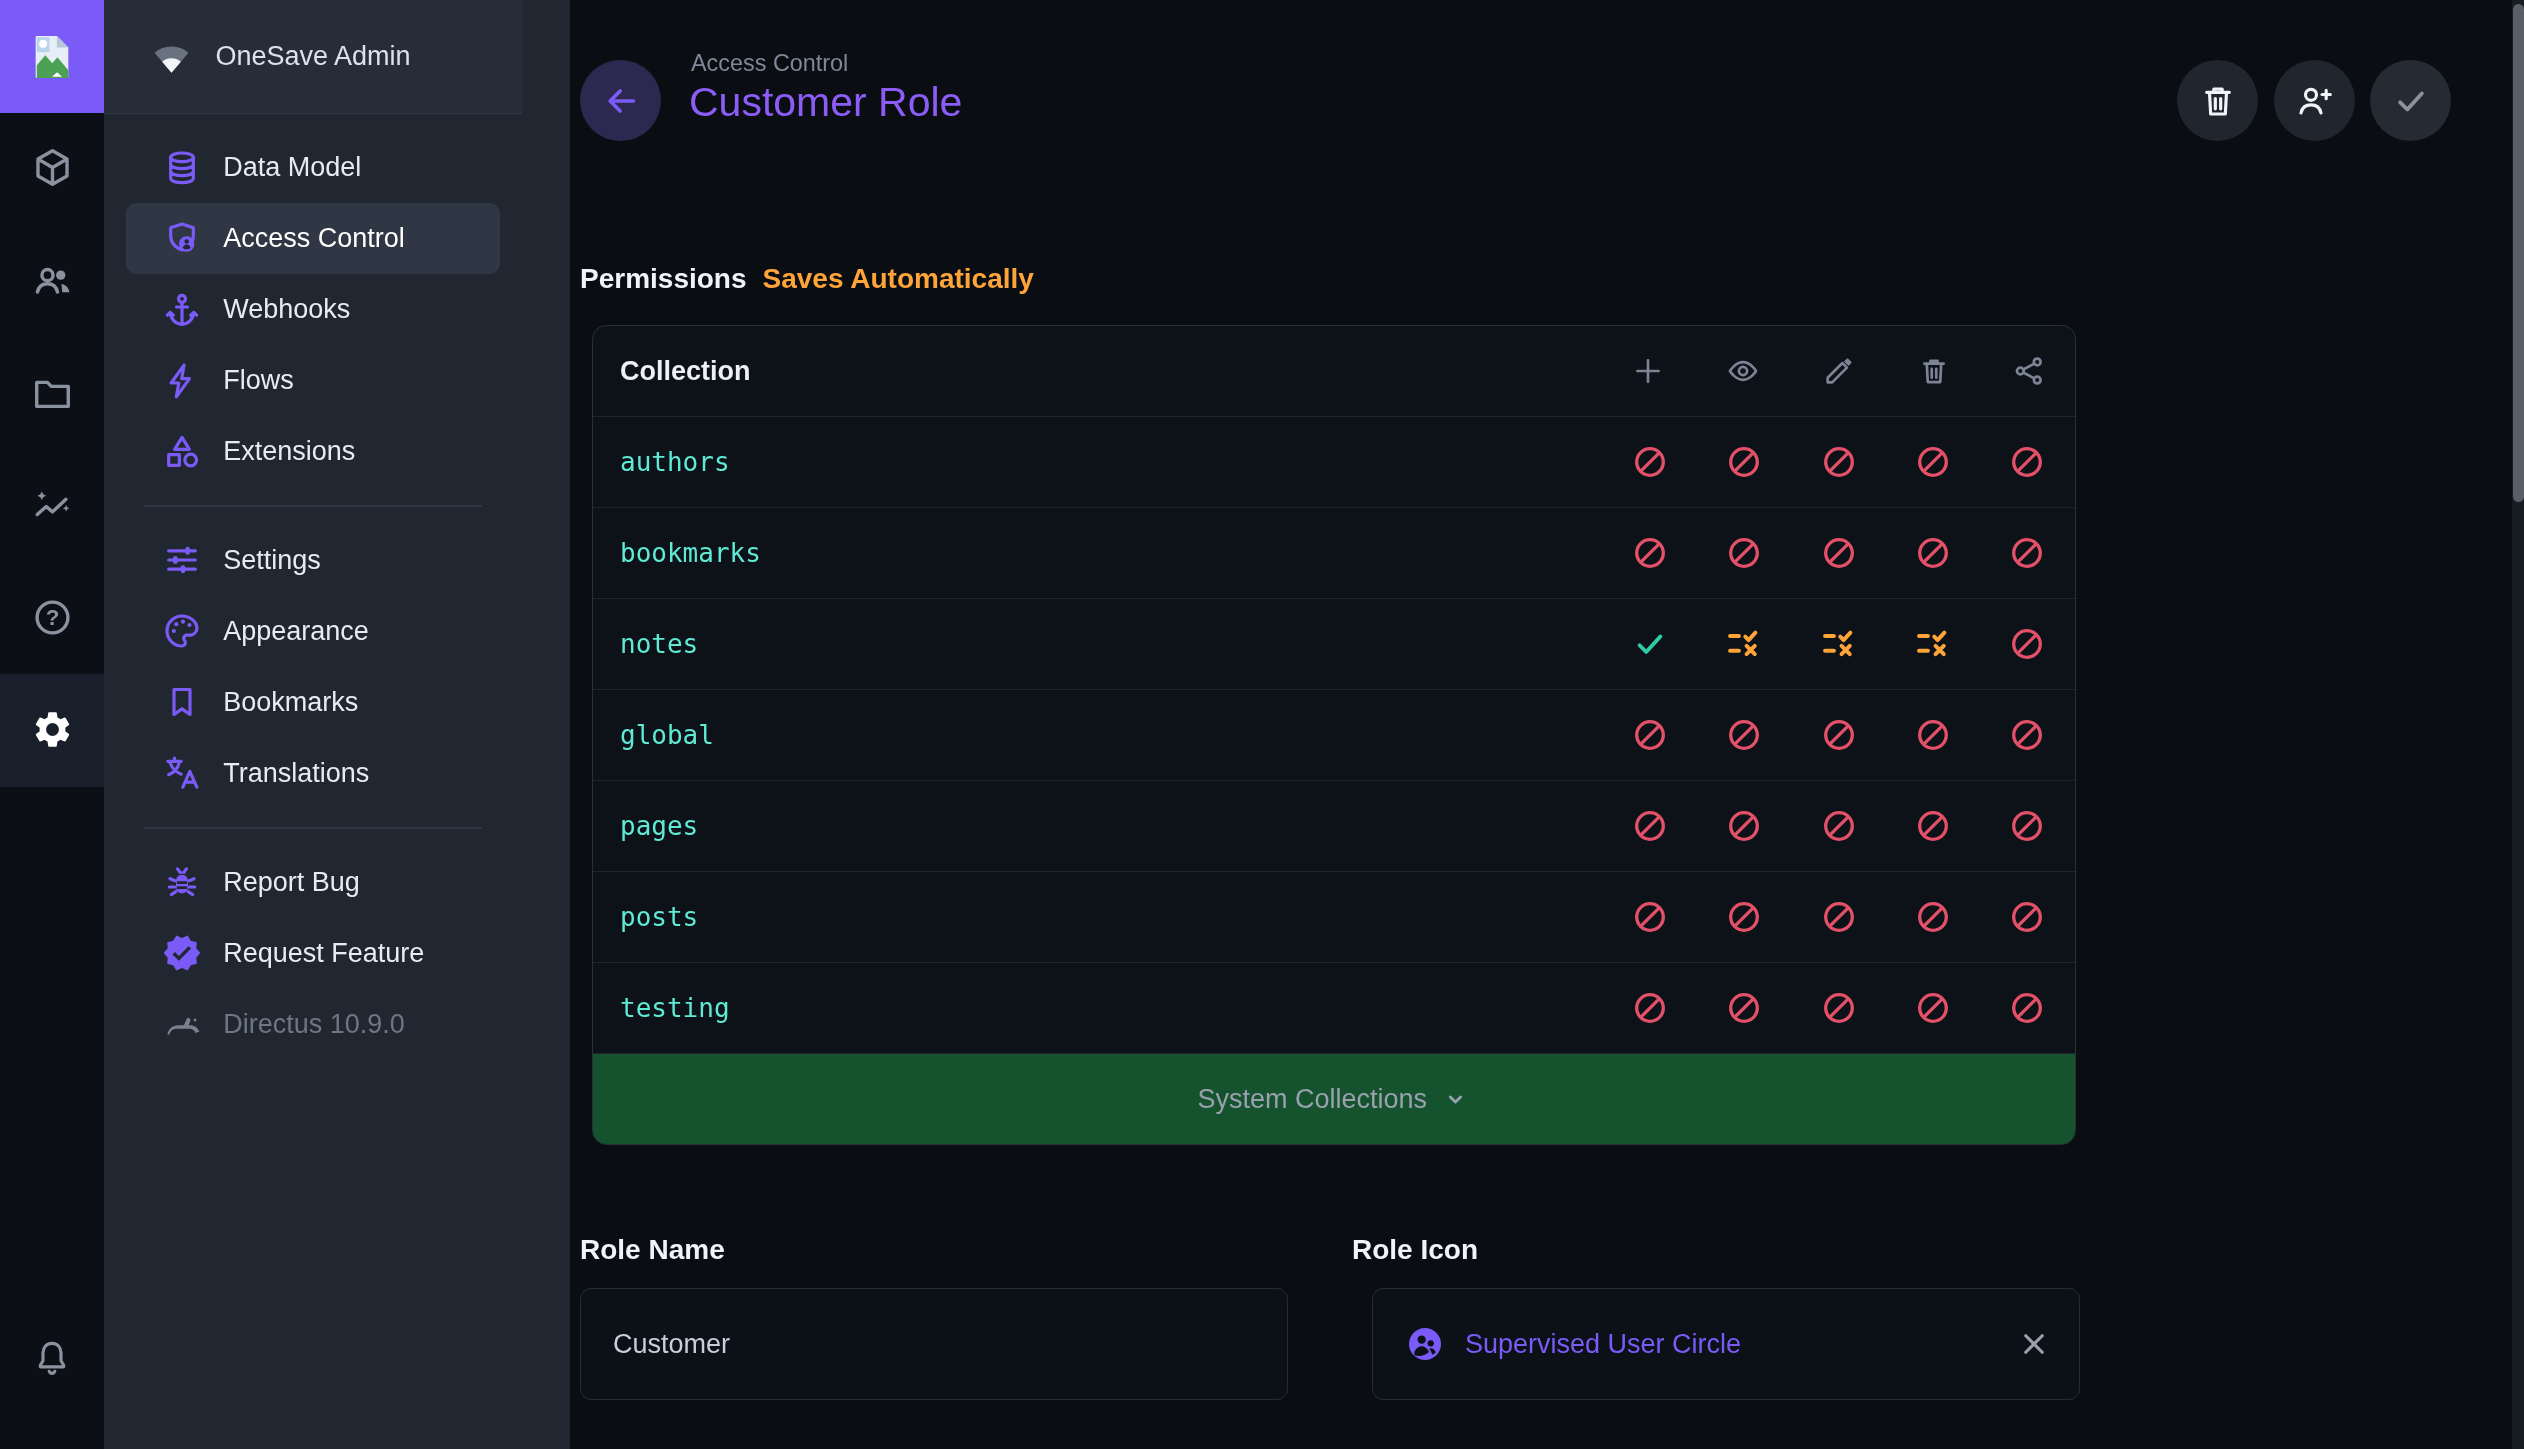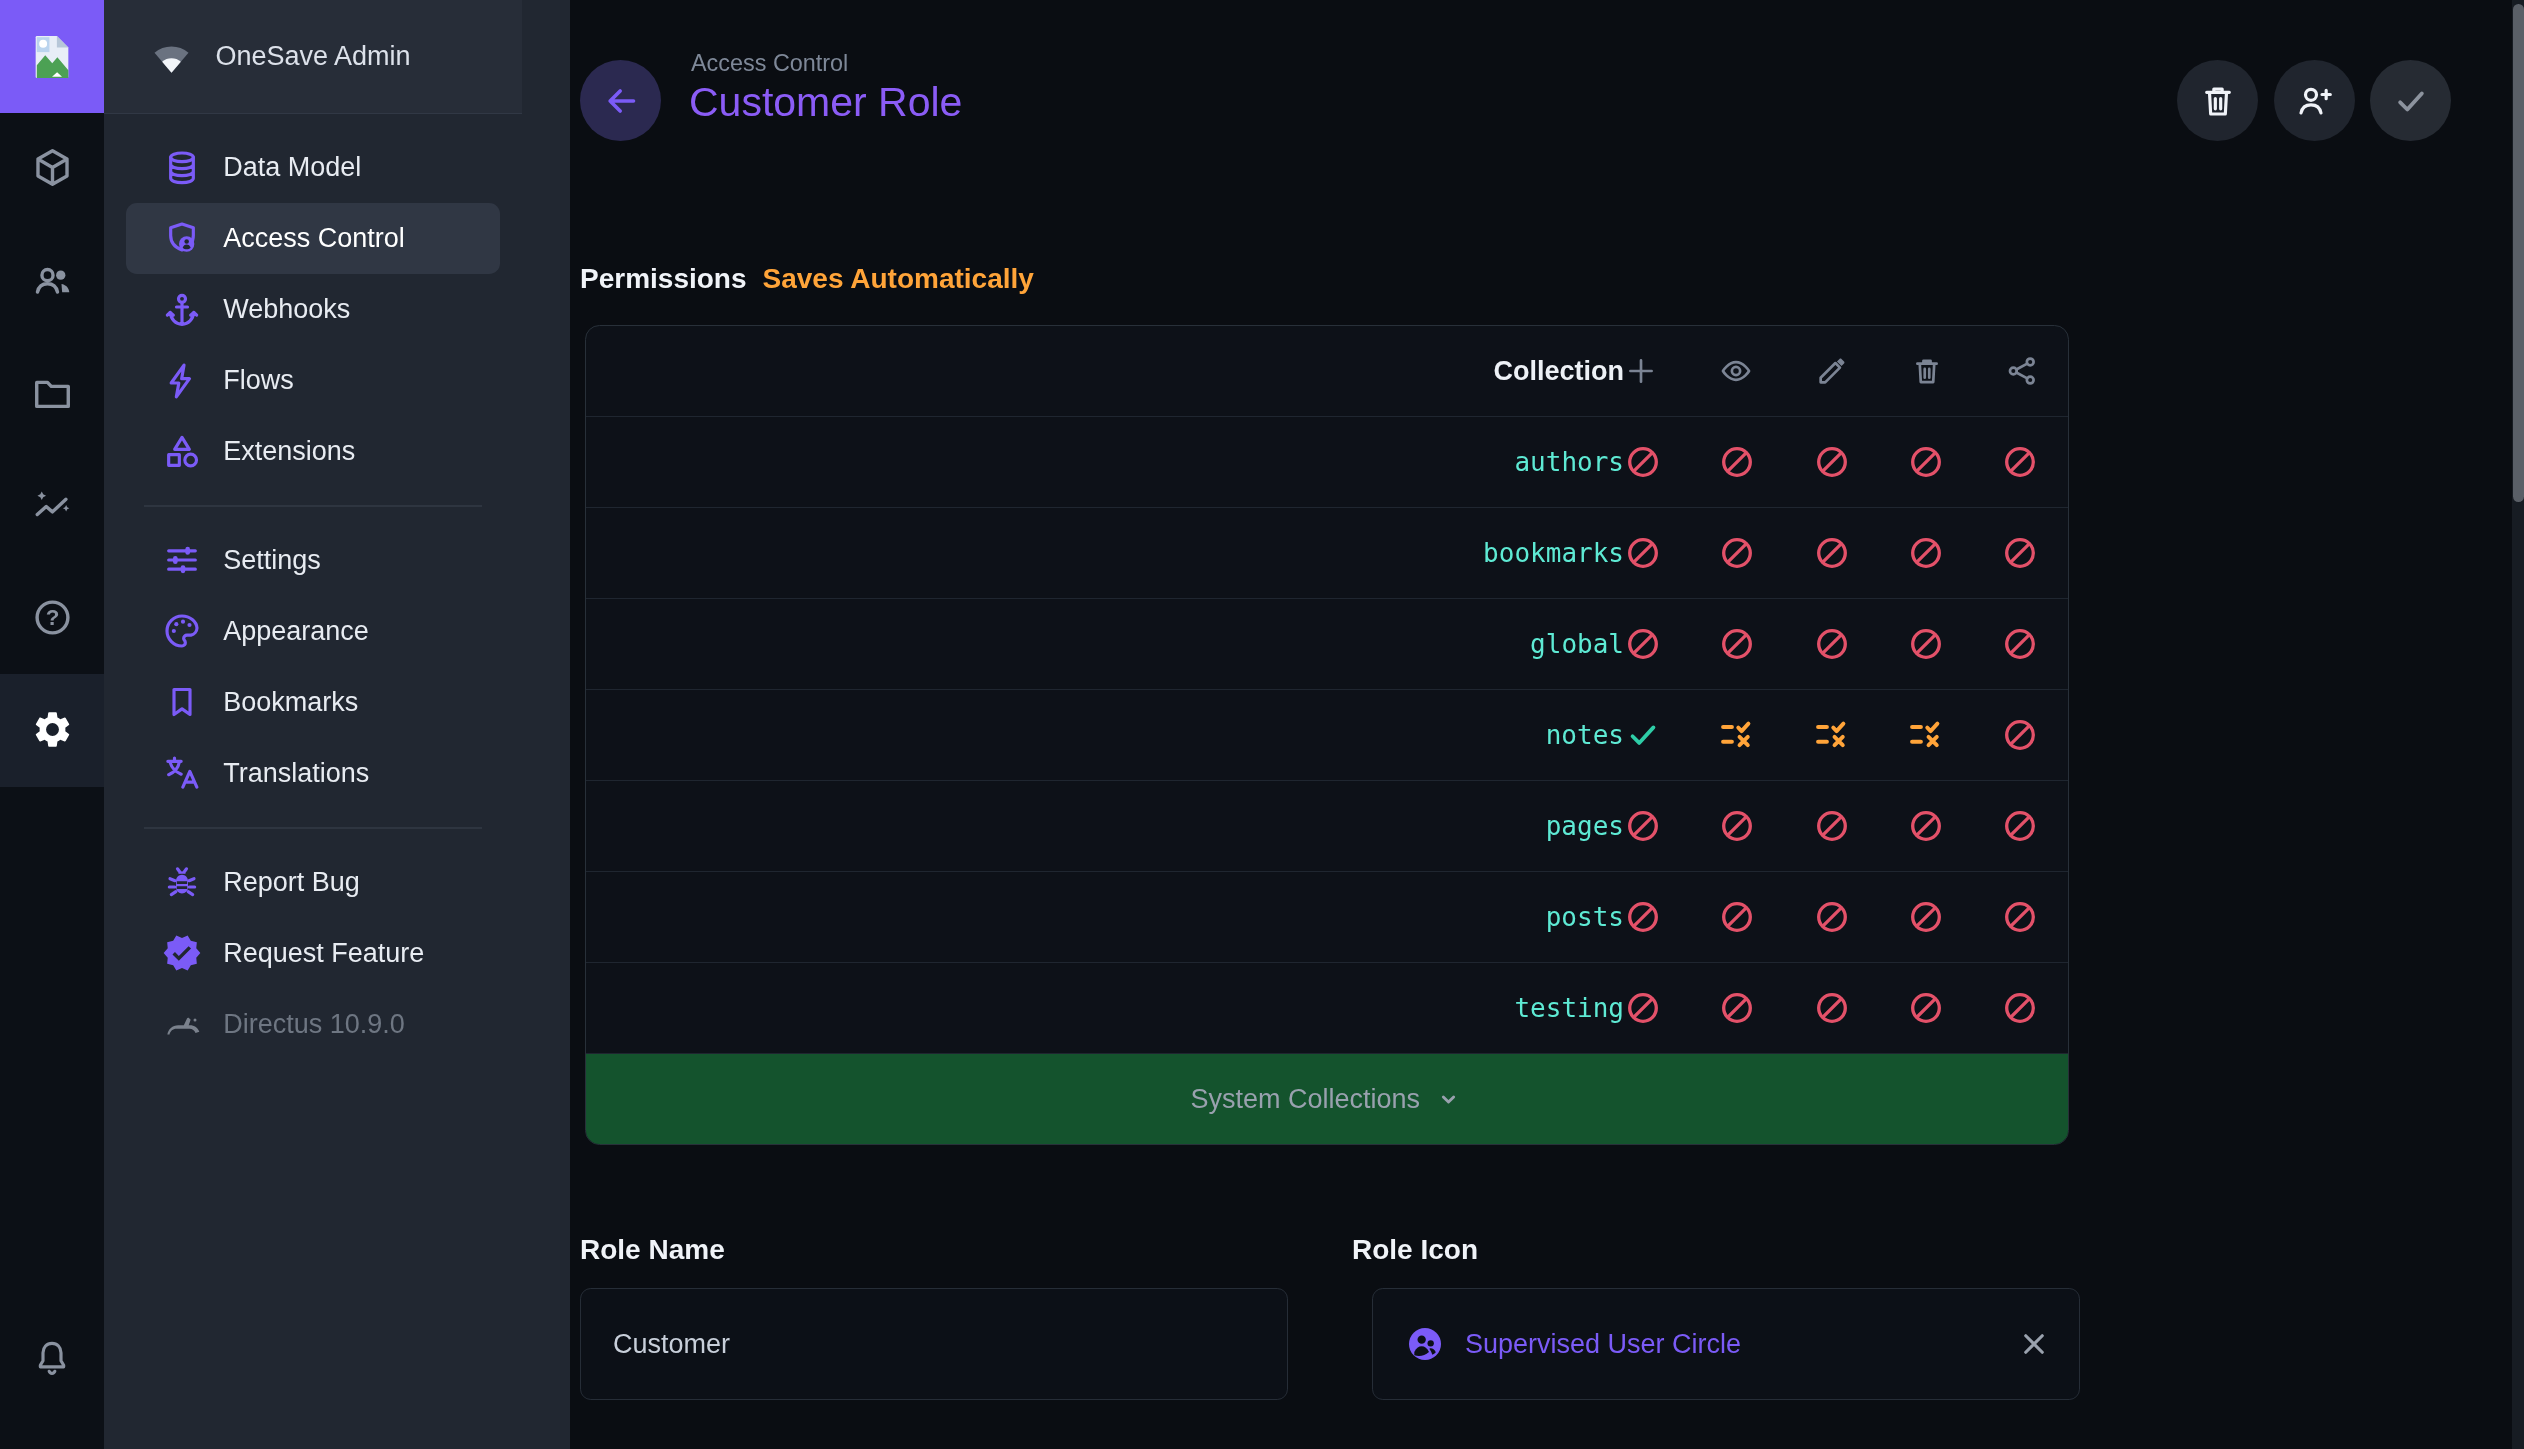--- a/index.html
+++ b/index.html
@@ -52,22 +52,22 @@
   .action-btn{width:81px;height:81px;border-radius:50%;background:#20252E;color:#F0F3F8;
               display:flex;align-items:center;justify-content:center;cursor:pointer;}
   .action-btn .ic{width:40px;height:40px;}
   .action-btn.disabled{background:#262B33;color:#8C939E;}
 
   .perm-head{position:absolute;left:59px;top:263px;font-size:28px;}
   .perm-head b{font-weight:700;color:#F0F3F8;}
   .perm-note{margin-left:16px;font-weight:600;color:#FFA439;}
 
   
-  .perm-table{position:absolute;left:64px;top:325px;width:1482px;border:1.8px solid #283039;
-              border-radius:14.4px;background:#0D1118;overflow:hidden;text-align:right;}
+  .perm-table{position:absolute;left:71px;top:325px;width:1482px;border:1.8px solid #283039;
+              border-radius:14.4px;background:#0D1118;overflow:hidden;}
   .trow{height:90px;display:flex;align-items:center;border-top:1.8px solid #1F2630;}
   .trow.head{border-top:none;}
   .tname{flex:1;padding-left:27px;font-family:"DejaVu Sans Mono",monospace;font-size:26px;color:#5eead4;}
   .thead-label{flex:1;padding-left:27px;font-size:27px;font-weight:600;color:#EDF1F6;
                font-family:"Liberation Sans",sans-serif;}
   .tperms{display:flex;width:415px;margin-right:29px;justify-content:space-between;align-items:center;}
   .picon{width:38px;height:38px;display:flex;align-items:center;justify-content:center;cursor:pointer;}
   .picon svg{width:38px;height:38px;}
   .hicon{width:34px;height:34px;color:#7B8494;}
   .c-red{color:#E35169;} .c-green{color:#2ECDA7;} .c-orange{color:#FFA439;}
@@ -543,71 +543,71 @@
               </span>
               <span class="picon c-red">
                 <svg viewBox="0 0 24 24">
                   <use href="#sym-ban"></use>
                 </svg>
               </span>
             </div>
   </div>
 
   <div class="trow">
-    <div class="tname">global</div>
-    <div class="tperms">
-              <span class="picon c-red">
-                <svg viewBox="0 0 24 24">
-                  <use href="#sym-ban"></use>
-                </svg>
-              </span>
-              <span class="picon c-red">
-                <svg viewBox="0 0 24 24">
-                  <use href="#sym-ban"></use>
-                </svg>
-              </span>
-              <span class="picon c-red">
-                <svg viewBox="0 0 24 24">
-                  <use href="#sym-ban"></use>
-                </svg>
-              </span>
-              <span class="picon c-red">
-                <svg viewBox="0 0 24 24">
-                  <use href="#sym-ban"></use>
-                </svg>
-              </span>
-              <span class="picon c-red">
-                <svg viewBox="0 0 24 24">
-                  <use href="#sym-ban"></use>
-                </svg>
-              </span>
-            </div>
-  </div>
-
-  <div class="trow">
     <div class="tname">notes</div>
     <div class="tperms">
               <span class="picon c-green">
                 <svg viewBox="0 0 24 24">
                   <use href="#sym-allow"></use>
                 </svg>
               </span>
               <span class="picon c-orange">
                 <svg viewBox="0 0 24 24">
                   <use href="#sym-rule"></use>
                 </svg>
               </span>
               <span class="picon c-orange">
                 <svg viewBox="0 0 24 24">
                   <use href="#sym-rule"></use>
                 </svg>
               </span>
               <span class="picon c-orange">
                 <svg viewBox="0 0 24 24">
                   <use href="#sym-rule"></use>
+                </svg>
+              </span>
+              <span class="picon c-red">
+                <svg viewBox="0 0 24 24">
+                  <use href="#sym-ban"></use>
+                </svg>
+              </span>
+            </div>
+  </div>
+
+  <div class="trow">
+    <div class="tname">global</div>
+    <div class="tperms">
+              <span class="picon c-red">
+                <svg viewBox="0 0 24 24">
+                  <use href="#sym-ban"></use>
+                </svg>
+              </span>
+              <span class="picon c-red">
+                <svg viewBox="0 0 24 24">
+                  <use href="#sym-ban"></use>
+                </svg>
+              </span>
+              <span class="picon c-red">
+                <svg viewBox="0 0 24 24">
+                  <use href="#sym-ban"></use>
+                </svg>
+              </span>
+              <span class="picon c-red">
+                <svg viewBox="0 0 24 24">
+                  <use href="#sym-ban"></use>
                 </svg>
               </span>
               <span class="picon c-red">
                 <svg viewBox="0 0 24 24">
                   <use href="#sym-ban"></use>
                 </svg>
               </span>
             </div>
   </div>
 

